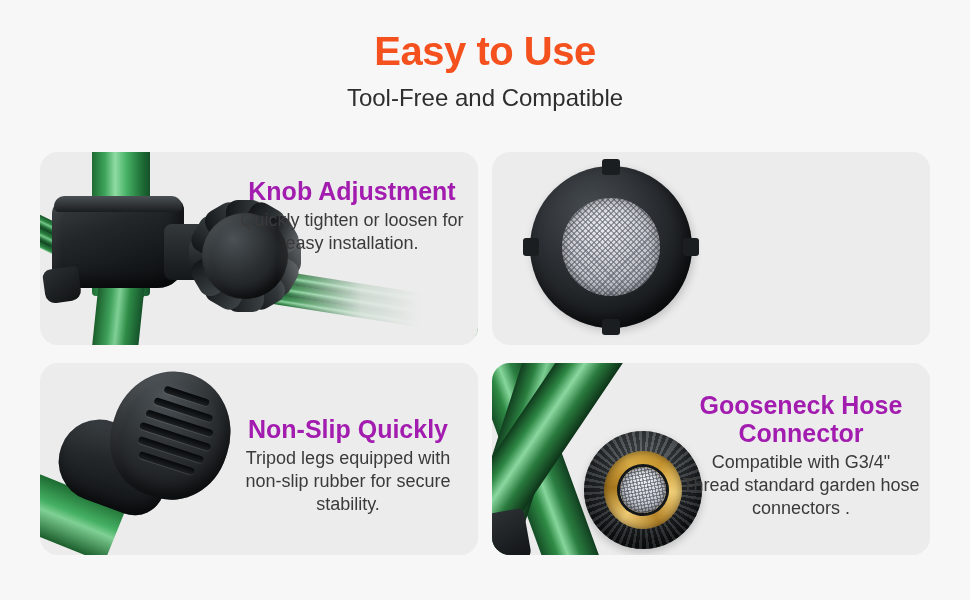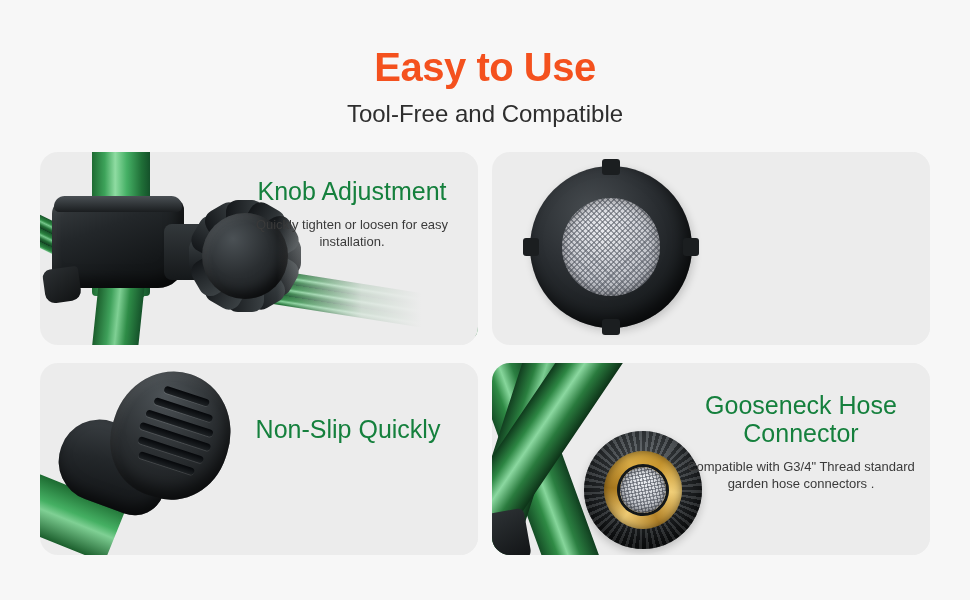--- a/index.html
+++ b/index.html
@@ -5,21 +5,21 @@
   * { margin:0; padding:0; box-sizing:border-box; }
   html,body { width:970px; height:600px; }
   body {
     background:#F7F7F7;
     font-family:"Liberation Sans", sans-serif;
     overflow:hidden;
     position:relative;
   }
 
   
-  .header { width:100%; padding-top:46px; text-align:center; }
+  .header { width:100%; padding-top:30px; text-align:center; }
   .title {
     font-size:40px; font-weight:bold; color:#F4511E;
     letter-spacing:-0.5px; line-height:1.05;
   }
   .subtitle {
     margin-top:12px; font-size:24px; color:#2E2E2E; font-weight:400;
   }
 
   
   .grid {
@@ -33,26 +33,26 @@
   .card {
     position:relative;
     background:#ECECEC;
     border-radius:18px;
     overflow:hidden;
   }
 
   
   .txt { position:absolute; z-index:5; text-align:center; }
   .txt .hd {
-    color:#15803d; font-size:25px; font-weight:normal;
+    color:#a21caf; font-size:25px; font-weight:bold;
     line-height:1.12; white-space:nowrap;
   }
   .txt .hd.wrap { white-space:normal; }
   .txt .bd {
-    margin-top:12px; color:#3A3A3A; font-size:13px;
+    margin-top:4px; color:#3A3A3A; font-size:18px;
     line-height:1.28;
   }
 
   .c1 .txt { left:198px; top:25px;  width:228px; }
   .c2 .txt { left:190px; top:59px;  width:238px; }
   .c3 .txt { left:188px; top:52px;  width:240px; }
   .c4 .txt { left:190px; top:28px;  width:238px; }
 
   
   .art { position:absolute; inset:0; z-index:1; }
@@ -292,20 +292,21 @@
           <i></i>
           <i></i>
           <i></i>
           <i></i>
           <i></i>
       </div>
       <div class="fade-r"></div>
     </div>
     <div class="txt">
       <div class="hd">Non-Slip Quickly</div>
+      <div class="bd">Tripod legs equipped with non-slip rubber for secure stability.</div>
     </div>
   </div>
 
   <div class="card c4">
     <div class="art">
       <div class="gn-a"></div>
       <div class="gn-b"></div>
       <div class="gn-main"></div>
       <div class="gn-foot"></div>
       <div class="nut">

